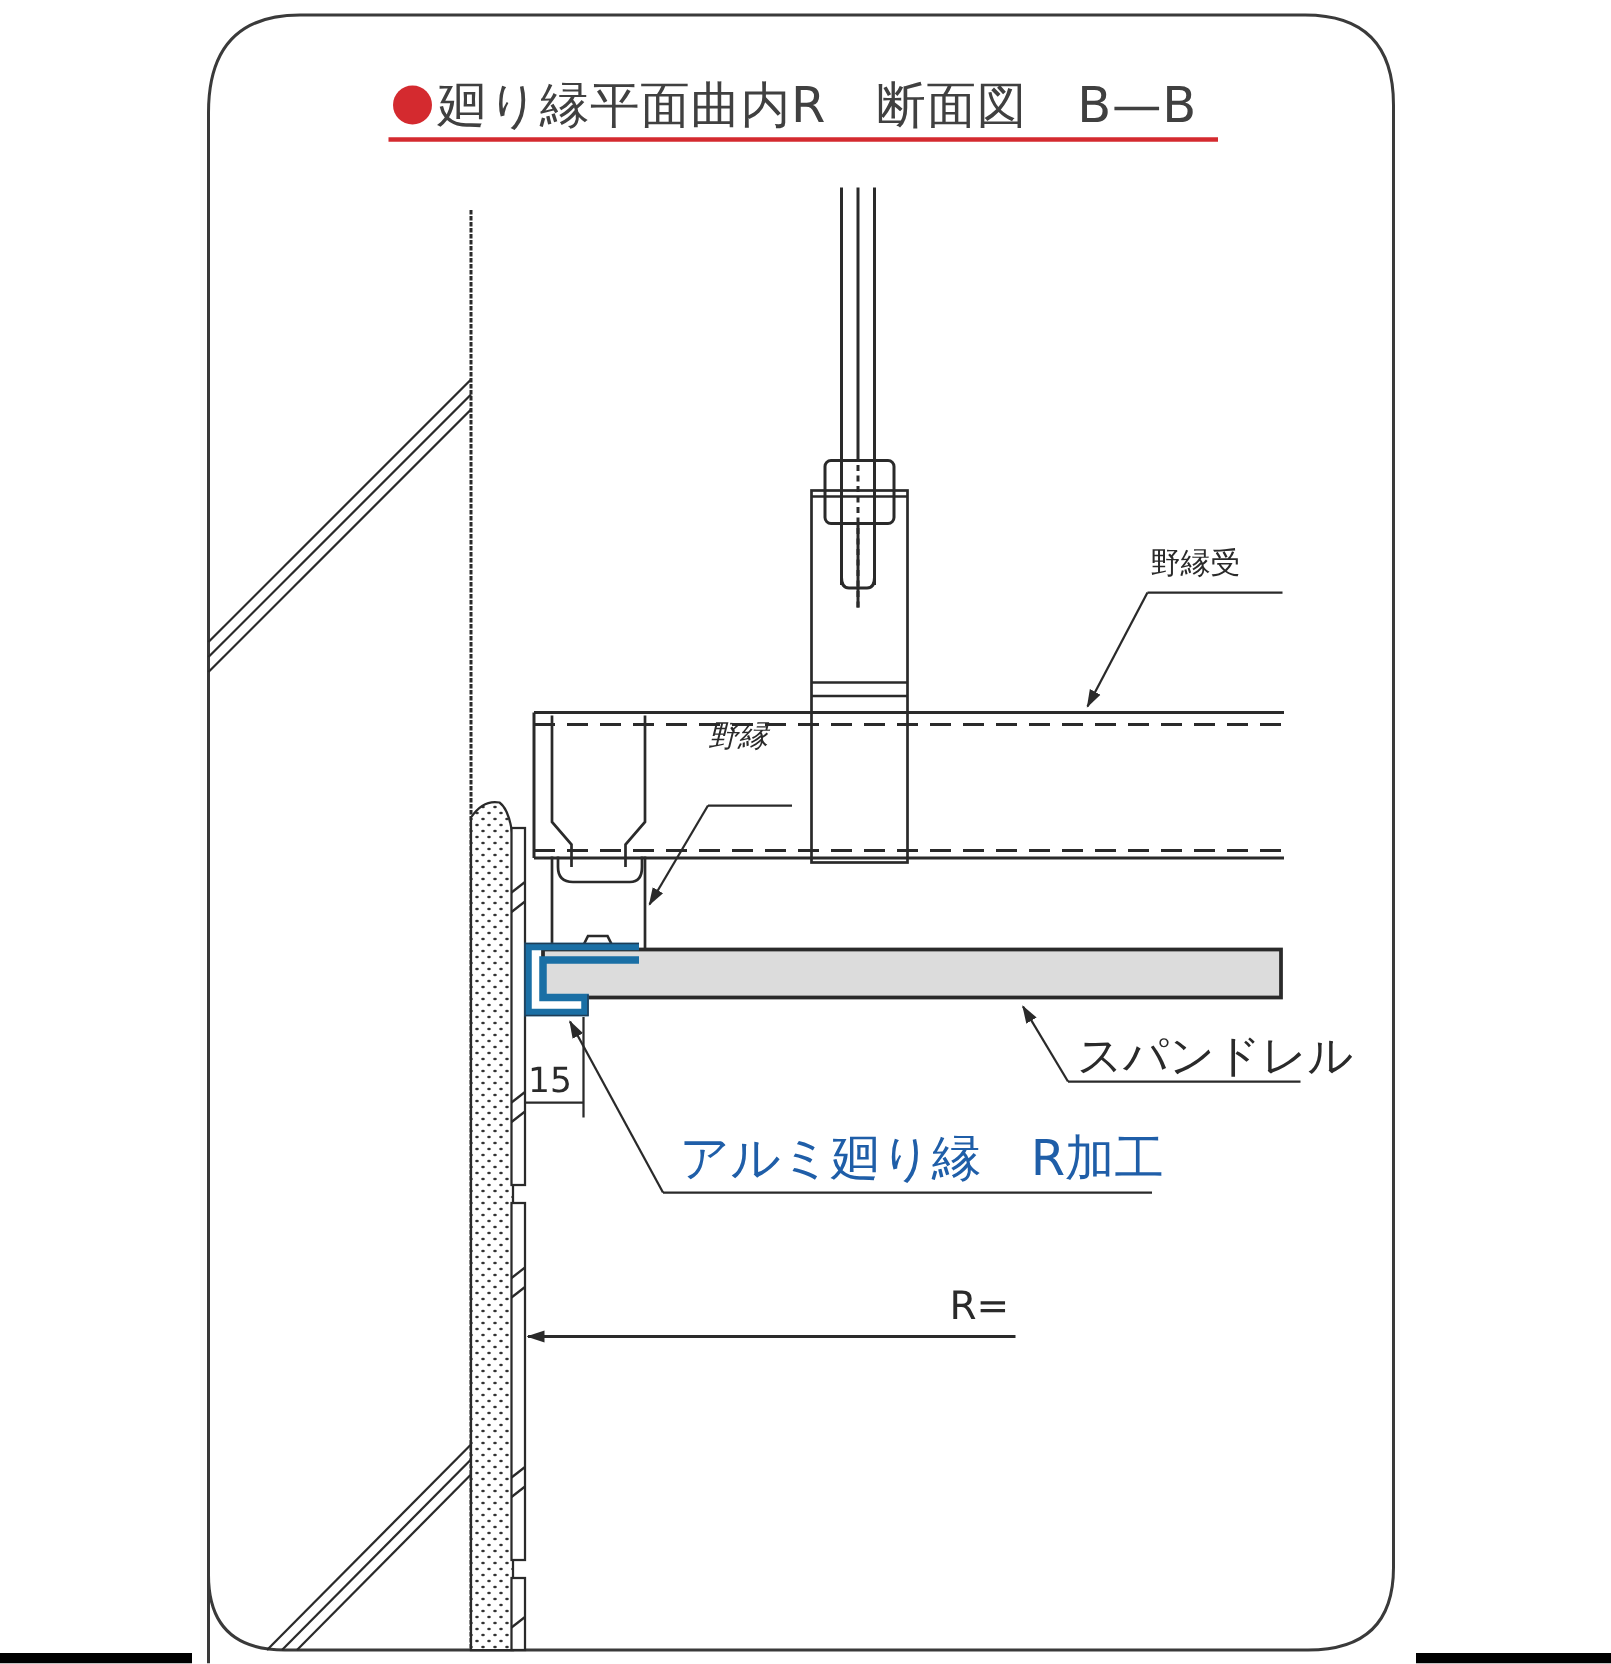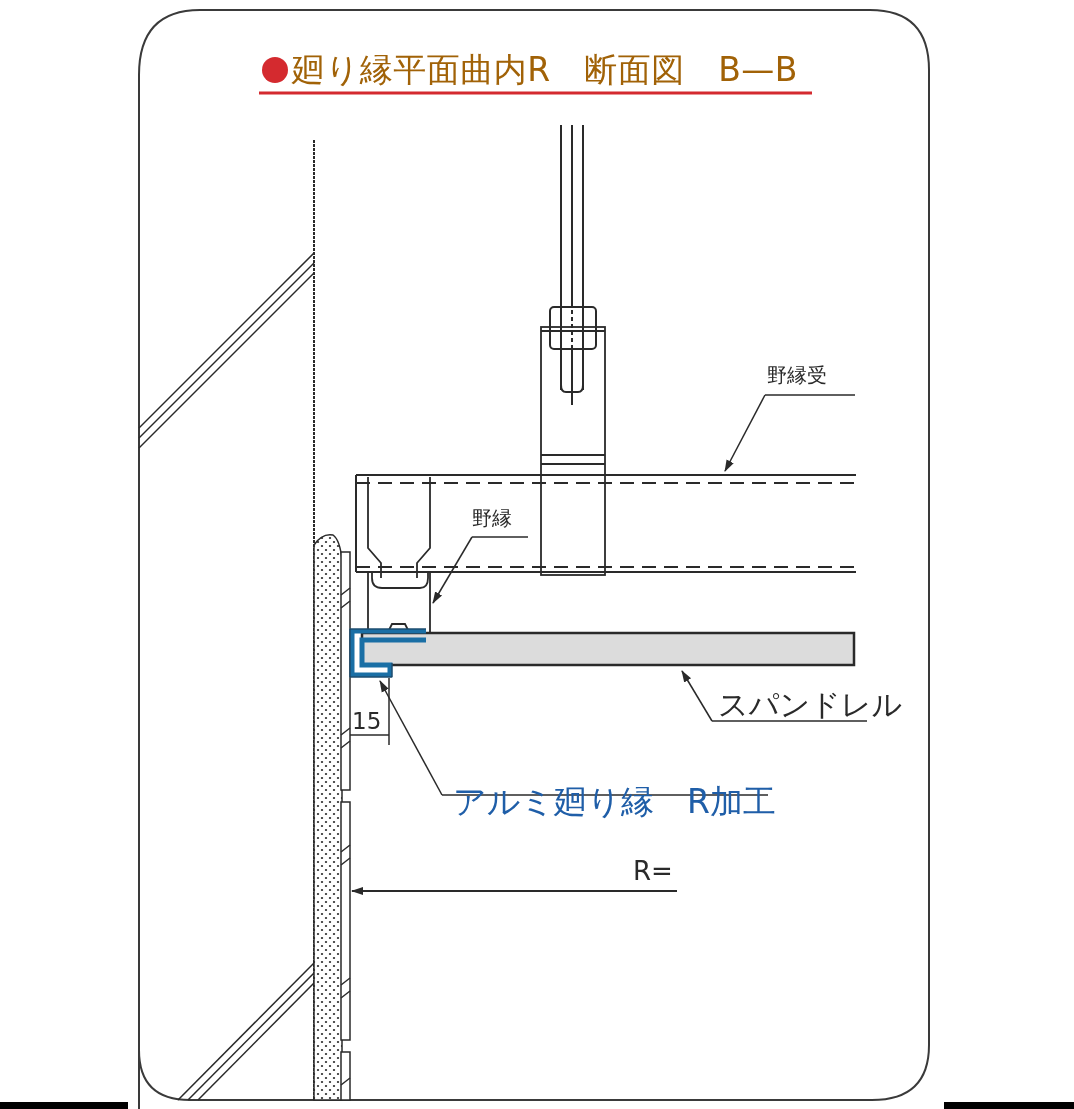--- a/index.html
+++ b/index.html
@@ -20,21 +20,21 @@
       width: 1074px;
       height: 1109px;
     }
     .lbl {
       position: absolute;
       white-space: nowrap;
       line-height: 1;
       font-family: "DejaVu Sans", sans-serif;
     }
     .title {
-      color: #a16207;
+      color: #404040;
       font-size: 33px;
       left: 262px;
       top: 53px;
       letter-spacing: 0.5px;
     }
     .title .dot {
       display: inline-block;
       width: 26px;
       height: 26px;
       border-radius: 50%;
@@ -42,21 +42,20 @@
       vertical-align: -2px;
       margin-right: 4px;
     }
     .black-lbl {
       color: #2a2a2a;
       font-size: 20px;
     }
     .blue-lbl {
       color: #1f5ea8;
       font-size: 33px;
-      margin-top: 30px;
     }
     .bar {
       position: absolute;
       background: #000;
       height: 7px;
       top: 1102px;
     }
   </style>
 </head>
 <body>
@@ -191,21 +190,21 @@
       <line x1="677" y1="891" x2="352" y2="891" marker-end="url(#arr)"></line>
     </g>
   </svg>
 
   
   <div class="lbl title">
     <span class="dot"></span><span>廻り縁平面曲内R　断面図　B—B</span>
   </div>
 
   <div class="lbl black-lbl" style="left:767px; top:365px;">野縁受</div>
-  <div class="lbl black-lbl" style="left:472px; top:508px;">野縁</div>
+  <div class="lbl black-lbl" style="left:472px; top:480px;font-style:italic;">野縁</div>
   <div class="lbl black-lbl" style="left:718px; top:690px; font-size:30px;">スパンドレル</div>
   <div class="lbl black-lbl" style="left:352px; top:710px; font-size:23px;">15</div>
   <div class="lbl blue-lbl" style="left:453px; top:755px;">アルミ廻り縁　R加工</div>
   <div class="lbl black-lbl" style="left:633px; top:858px; font-size:26px;">R=</div>
 
   
   <div class="bar" style="left:0; width:128px;"></div>
   <div class="bar" style="left:944px; width:130px;"></div>
 </div>
 

